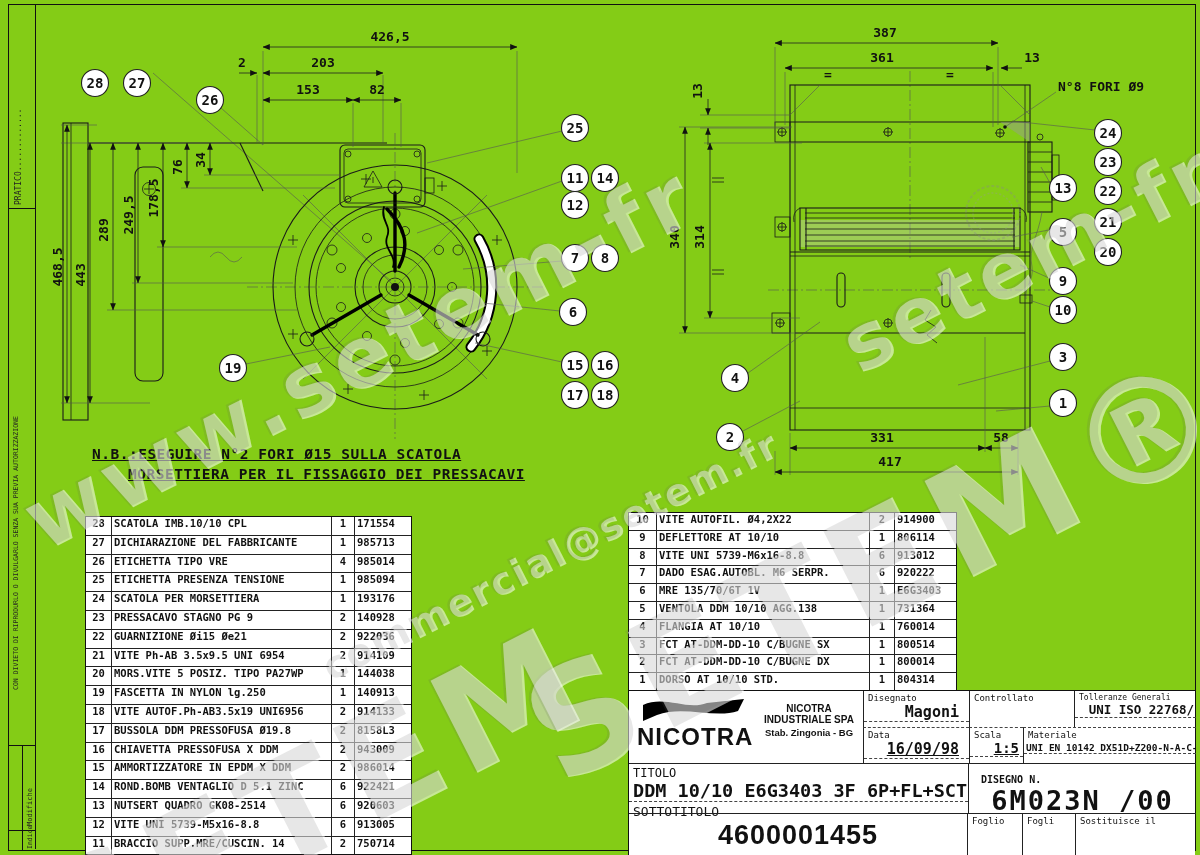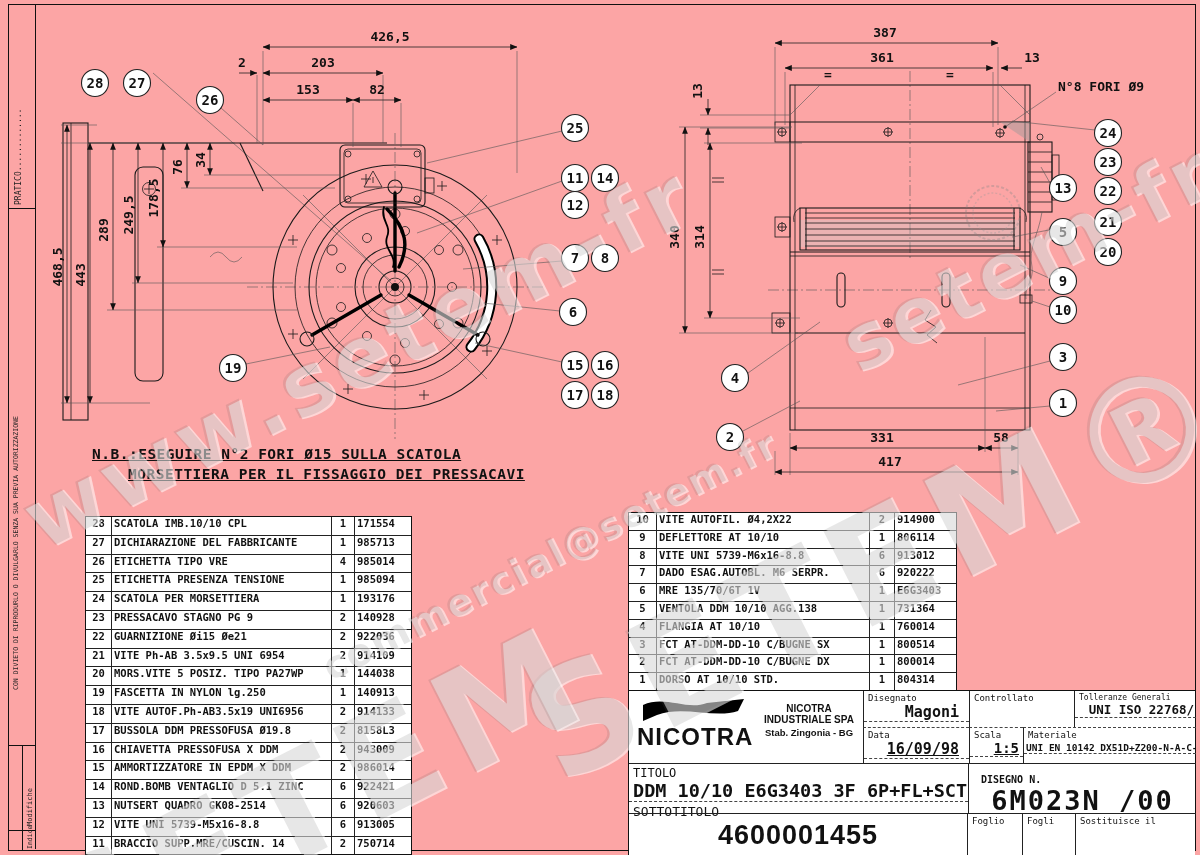--- a/index.html
+++ b/index.html
@@ -1,16 +1,16 @@
 <!DOCTYPE html>
 <html><head>
 <meta charset="utf-8">
 <style>
   html,body{margin:0;padding:0;background:#e8e8e8;}
-  #sheet{position:relative;width:1200px;height:855px;background:#fca5a5;overflow:hidden;
+  #sheet{position:relative;width:1200px;height:855px;background:#84cc16;overflow:hidden;
          font-family:"DejaVu Sans Mono",monospace;color:#111;}
   
   .frame{position:absolute;left:8px;top:4px;width:1186px;height:845px;border:1.6px solid #111;}
   .innerV{position:absolute;left:35px;top:4px;width:0;height:845px;border-left:1.2px solid #111;}
   .stripline{position:absolute;background:#111;}
   .vtext{position:absolute;transform-origin:0 0;transform:rotate(-90deg);white-space:nowrap;color:#222;}
   
   svg{position:absolute;overflow:visible;}
   .ln{stroke:#1a1a1a;stroke-width:1.1;fill:none;}
   .ln2{stroke:#1a1a1a;stroke-width:0.8;fill:none;}

